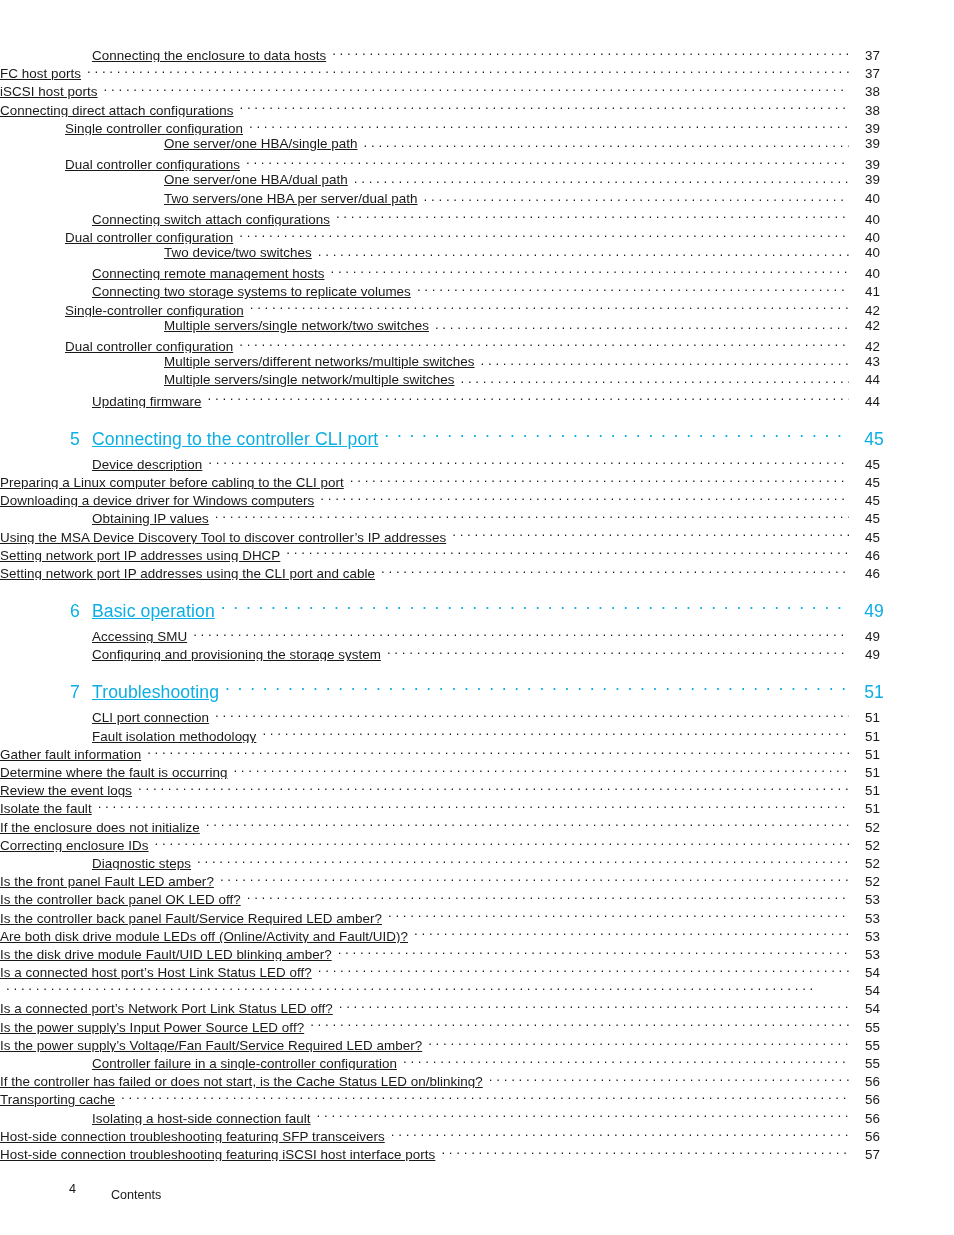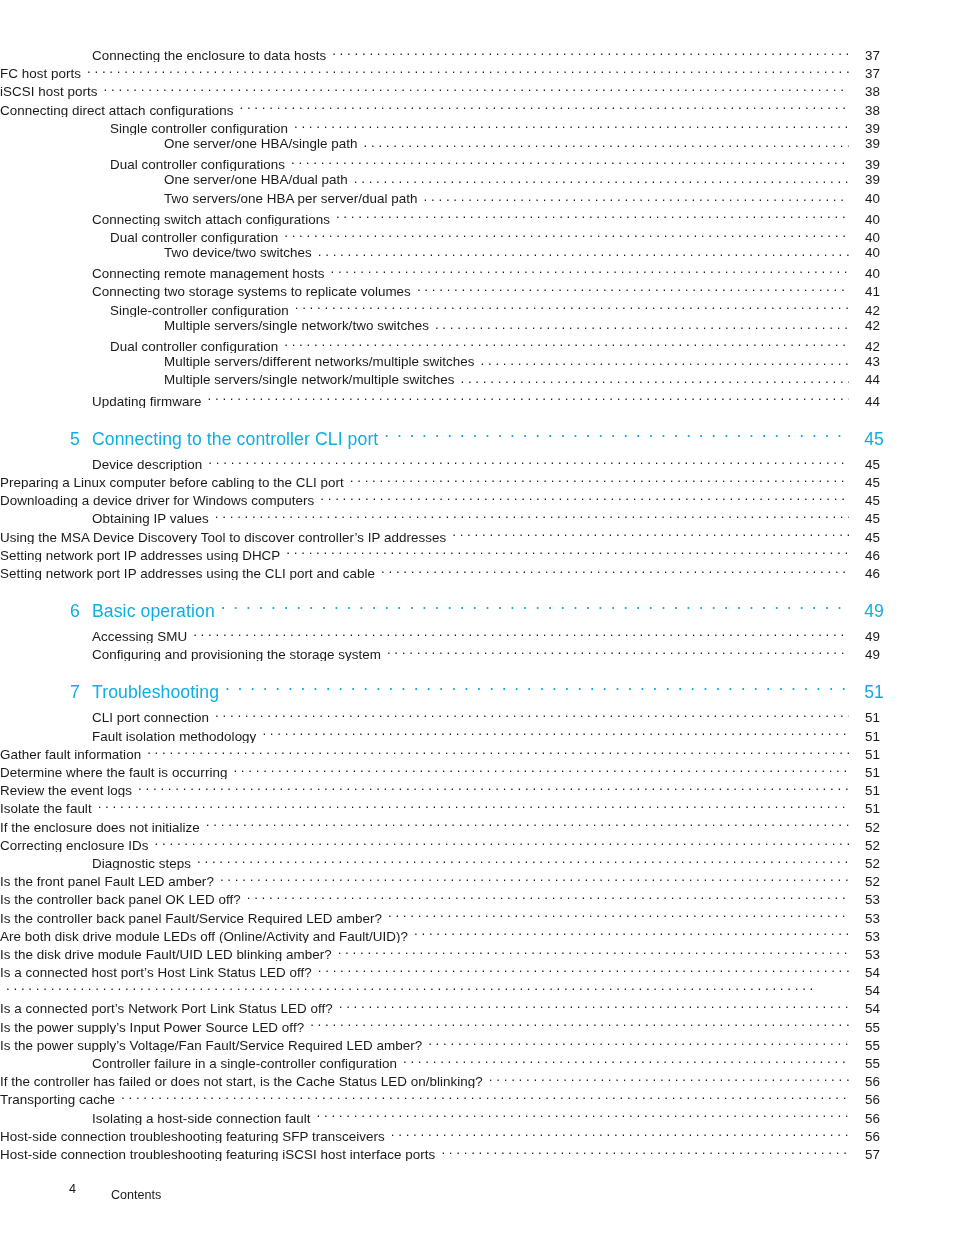--- a/index.html
+++ b/index.html
@@ -66,20 +66,21 @@
     text-align: left;
   }
   .row.chapter .leader {
     color: #0DAEE4;
   }
 
   .title {
     flex: 0 0 auto;
     font-size: 13.4px;
     letter-spacing: 0.05px;
+    text-decoration: underline;
   }
 
   
   .leader {
     flex: 1 1 auto;
     overflow: hidden;
     position: relative;
     margin: 0 5px 0 6px;
     height: 1em;
     color: #1a1a1a;
@@ -94,21 +95,21 @@
     letter-spacing: 0px;
   }
   .row.chapter .leader::before {
     font-size: 17.6px;
     letter-spacing: 1.4px;
   }
 
   
   .lvl1 { padding-left: 92px; }
   .lvl2 { }
-  .lvl3 { padding-left: 110px; }
+  .lvl3 { padding-left: 65px; }
   .lvl4 { padding-left: 164px; }
   .lvl0 { padding-left: 70px; }
 
   .row.lvl1 .num-col,
   .row.lvl2 .num-col,
   .row.lvl3 .num-col,
   .row.lvl4 .num-col { width: 26px; }
   .row.lvl0 .num-col { width: 30px; }
 
   

